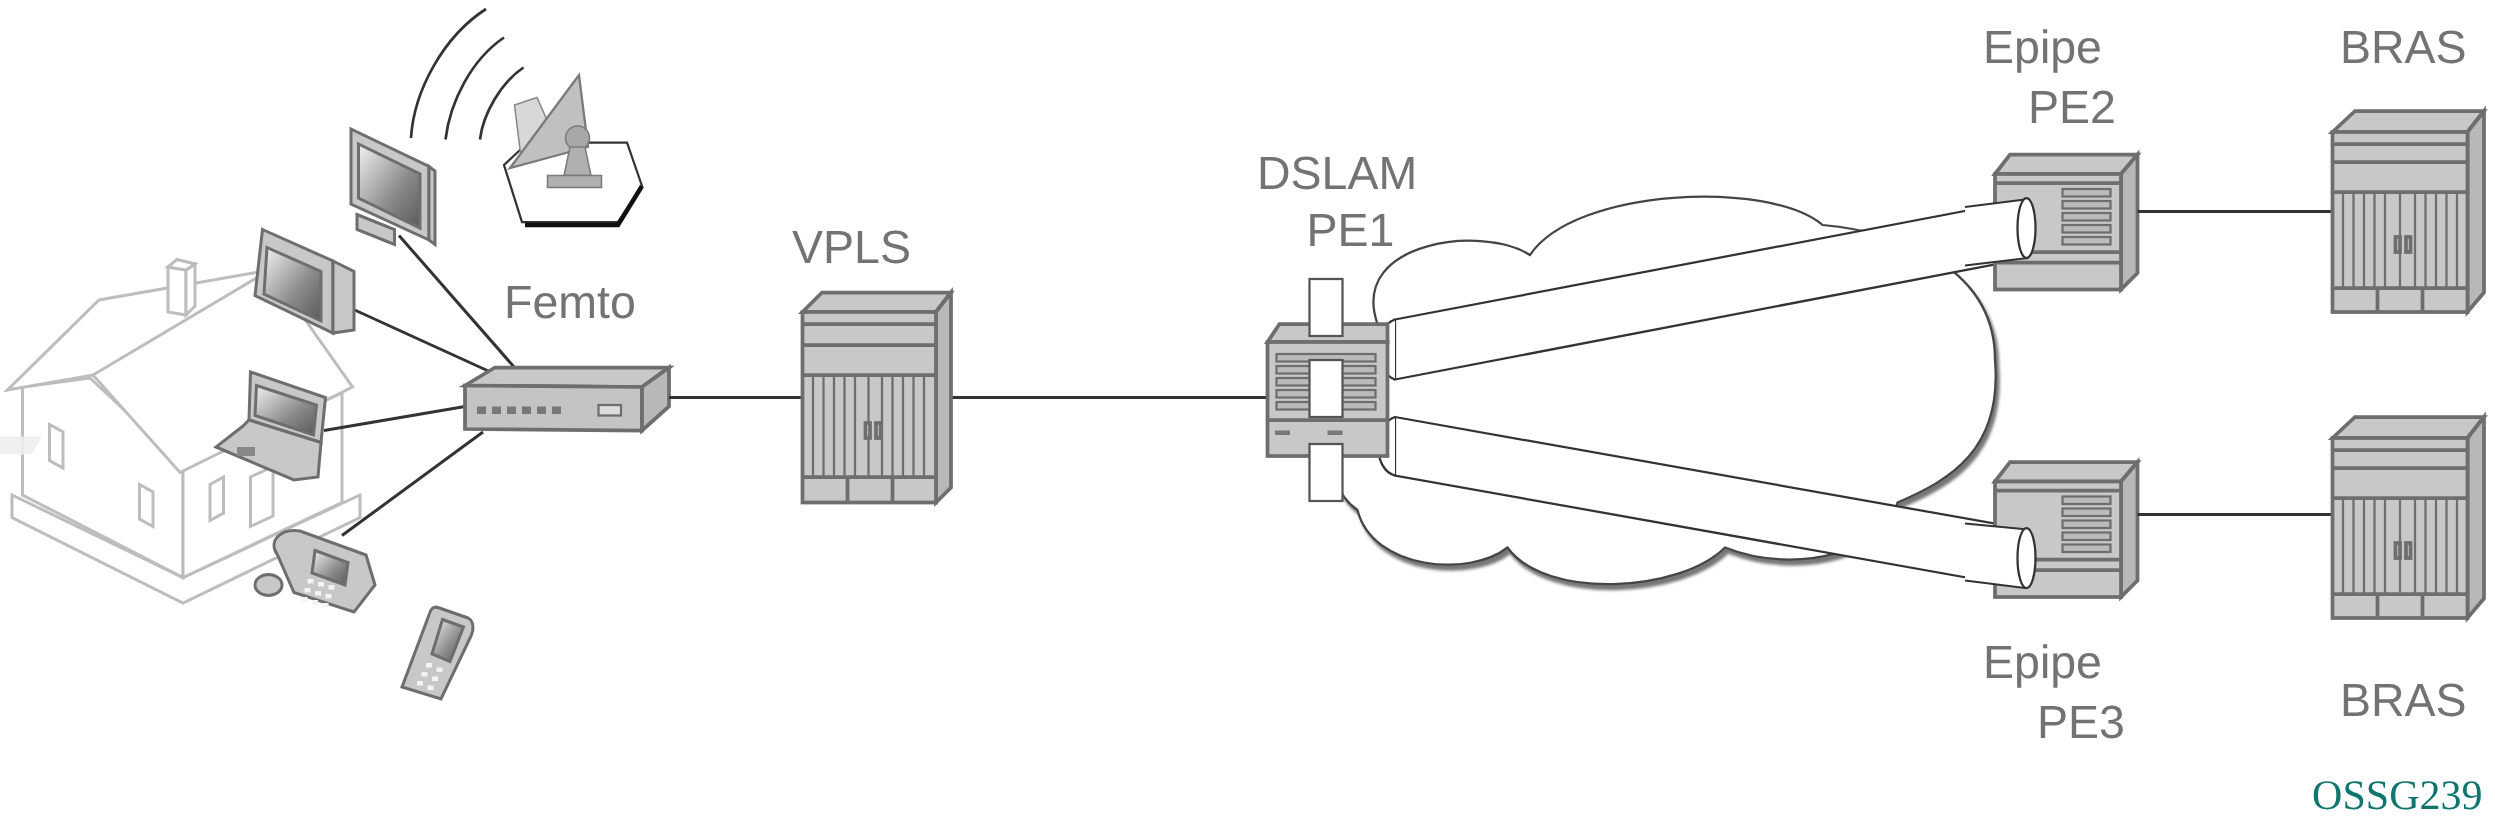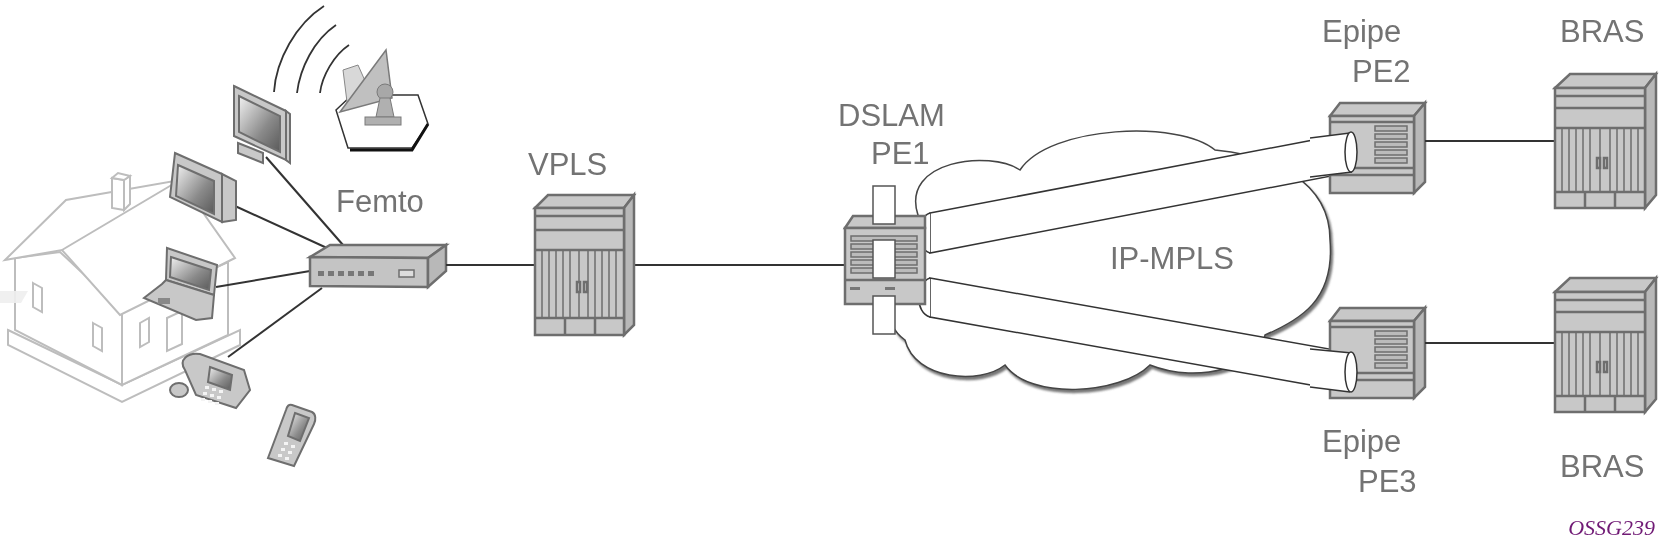--- a/index.html
+++ b/index.html
@@ -1,19 +1,19 @@
 <!DOCTYPE html>
 <html><head>
 <meta charset="utf-8">
 <style>
   html, body { margin: 0; padding: 0; background: #ffffff; }
   body { width: 1663px; height: 549px; overflow: hidden; position: relative; font-family: "Liberation Sans", sans-serif; }
   #stage { position: absolute; left: 0; top: 0; width: 1663px; height: 549px; }
   .lbl { position: absolute; color: #737373; font-family: "Liberation Sans", sans-serif; font-size: 31px; line-height: 34px; text-align: left; white-space: nowrap; }
-  .fig-id { position: absolute; right: 8px; top: 515px; font-family: "Liberation Serif", serif; font-style: italic; font-size: 22px; color: #701a75; }
+  .fig-id { position: absolute; right: 8px; top: 515px; font-family: "Liberation Serif", serif; font-size: 28px; color: #0f766e; }
 </style>
 </head>
 <body>
 
 <div id="stage">
 <svg width="1663" height="549" viewBox="0 0 1663 549" xmlns="http://www.w3.org/2000/svg">
   <defs>
     <linearGradient id="scr" x1="0" y1="0" x2="1" y2="1">
       <stop offset="0" stop-color="#f2f2f2"></stop>
       <stop offset="0.6" stop-color="#8a8a8a"></stop>
@@ -313,21 +313,20 @@
   </g>
 </svg>
 
 
 <div class="lbl" style="left:336px; top:185px;">Femto</div>
 <div class="lbl" style="left:528px; top:148px;">VPLS</div>
 
 <div class="lbl" style="left:838px; top:99px; width:100px;">DSLAM</div>
 <div class="lbl" style="left:871px; top:137px; width:100px;">PE1</div>
 
-<div class="lbl" style="left:1110px; top:242px;">IP-MPLS</div>
 
 <div class="lbl" style="left:1322px; top:15px; width:100px;">Epipe</div>
 <div class="lbl" style="left:1352px; top:55px; width:100px;">PE2</div>
 
 <div class="lbl" style="left:1322px; top:425px; width:100px;">Epipe</div>
 <div class="lbl" style="left:1358px; top:465px; width:100px;">PE3</div>
 
 <div class="lbl" style="left:1560px; top:15px;">BRAS</div>
 <div class="lbl" style="left:1560px; top:450px;">BRAS</div>
 

